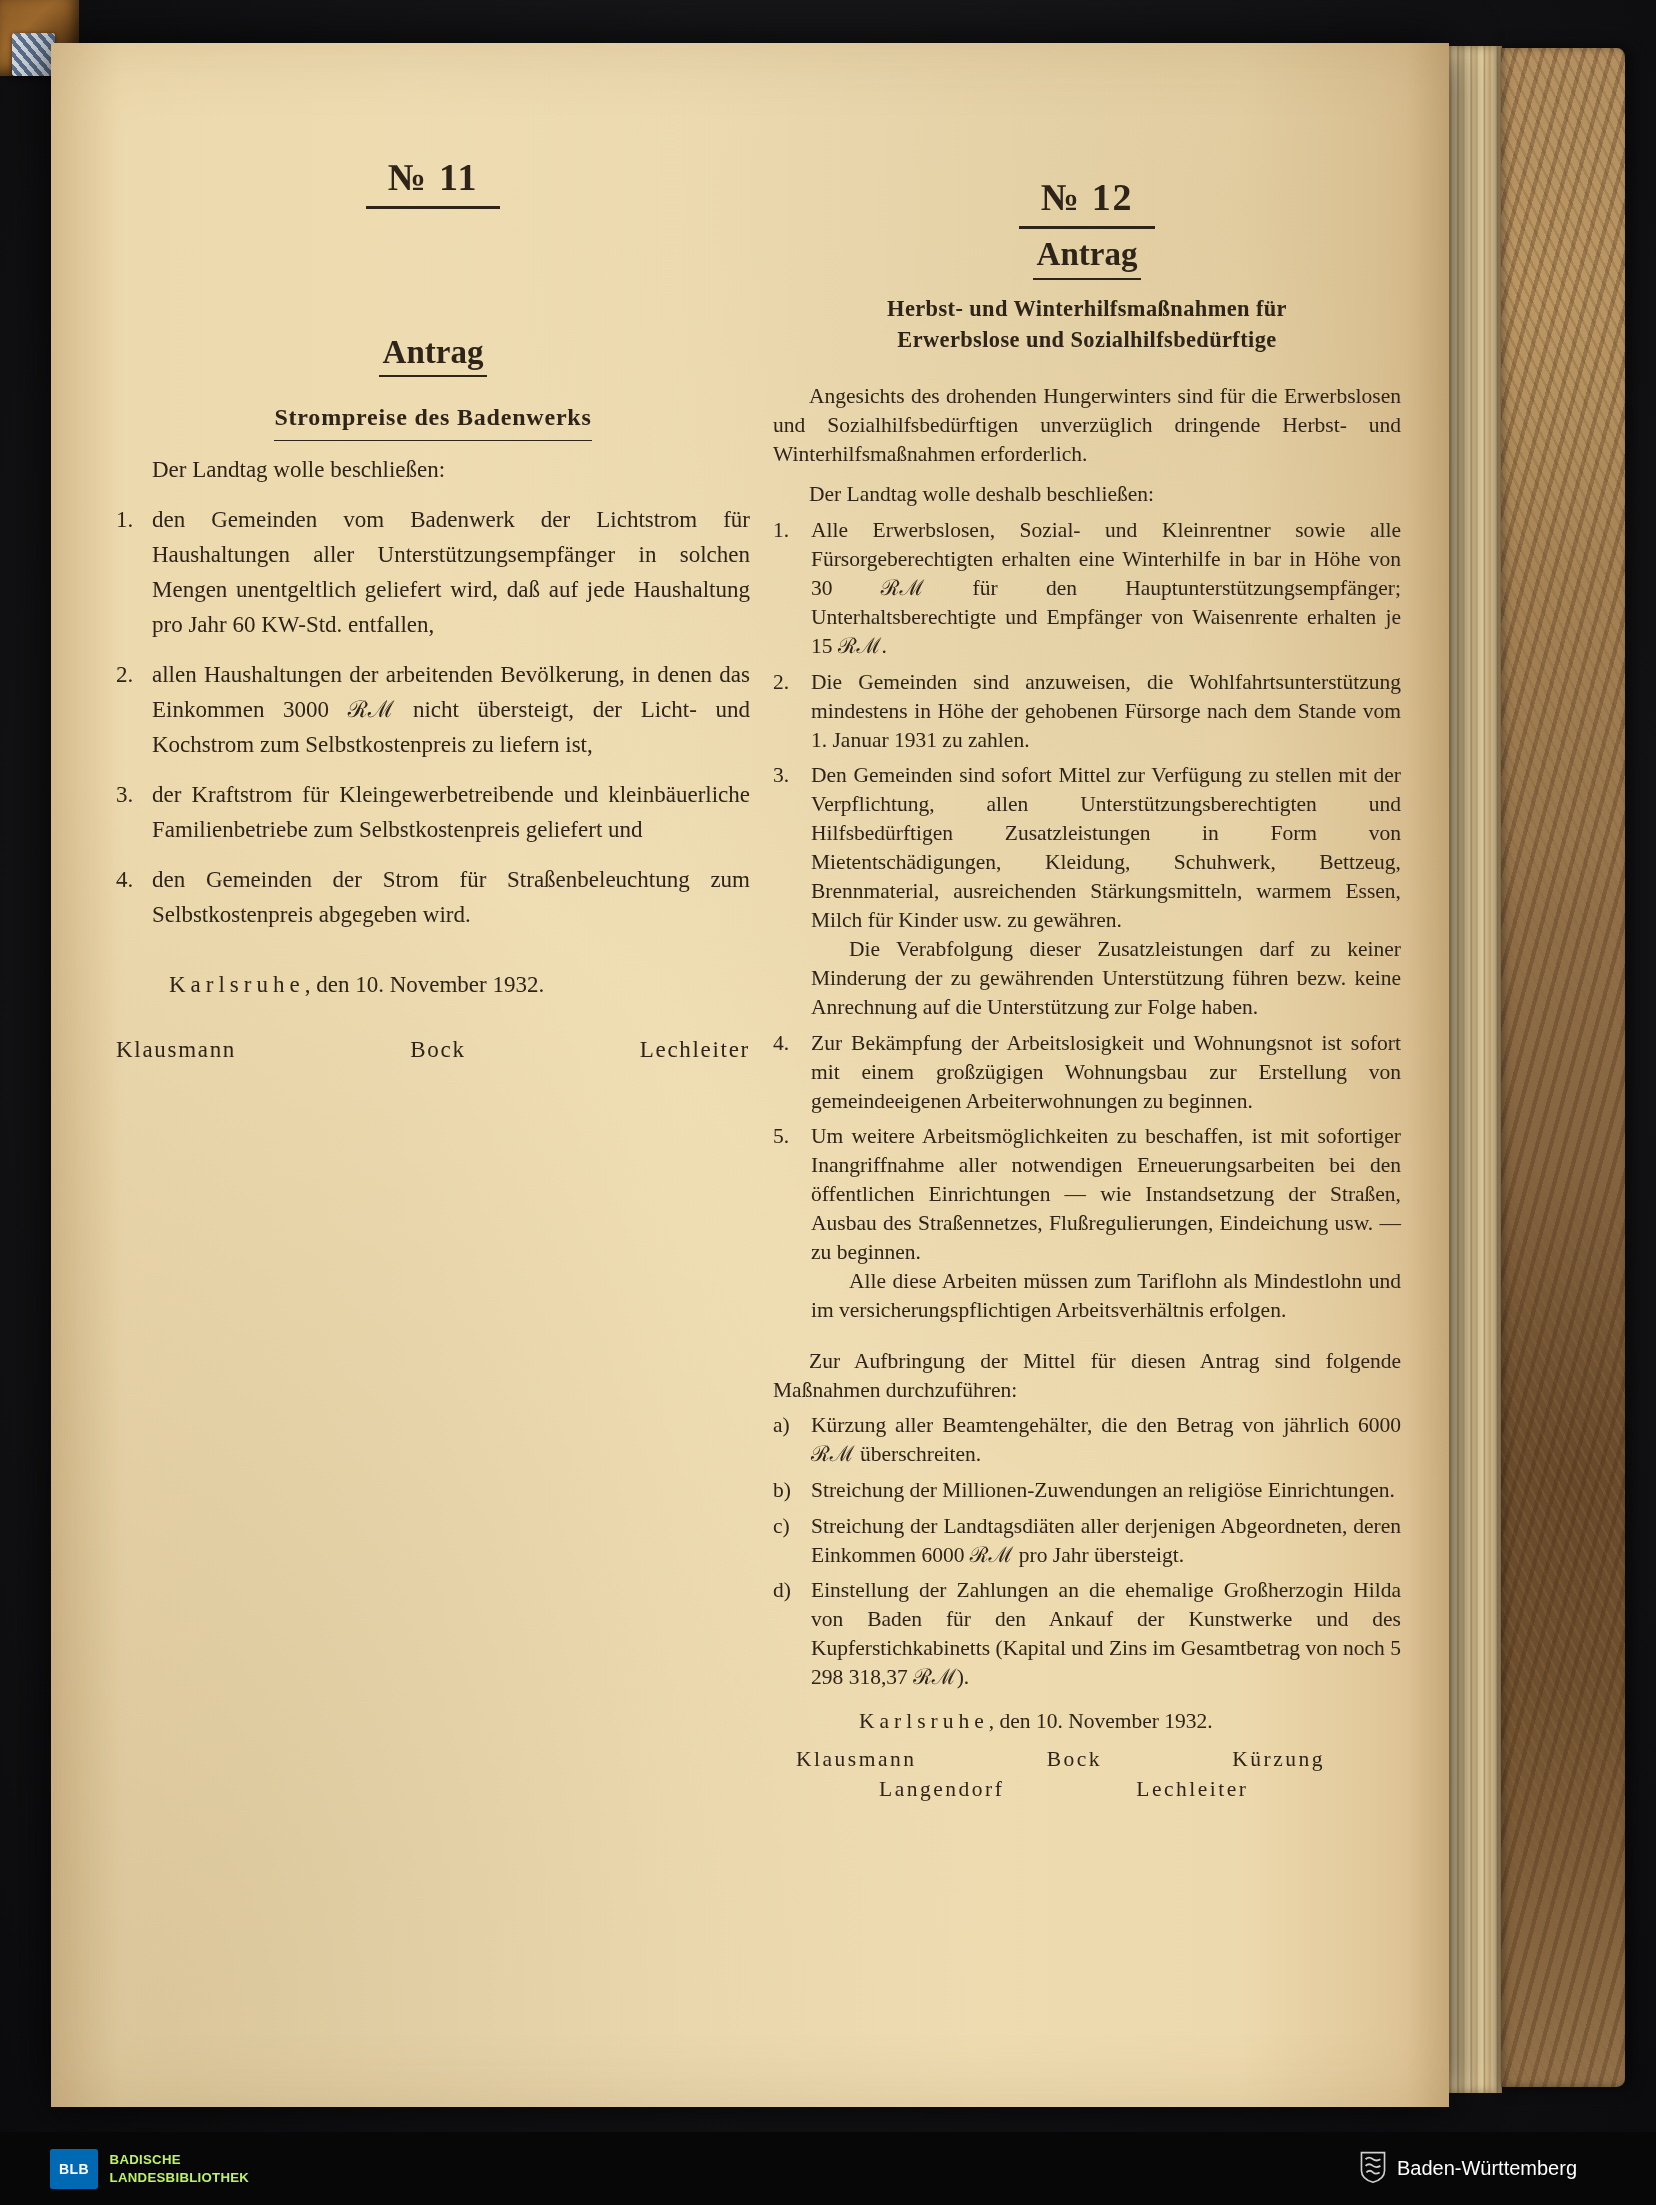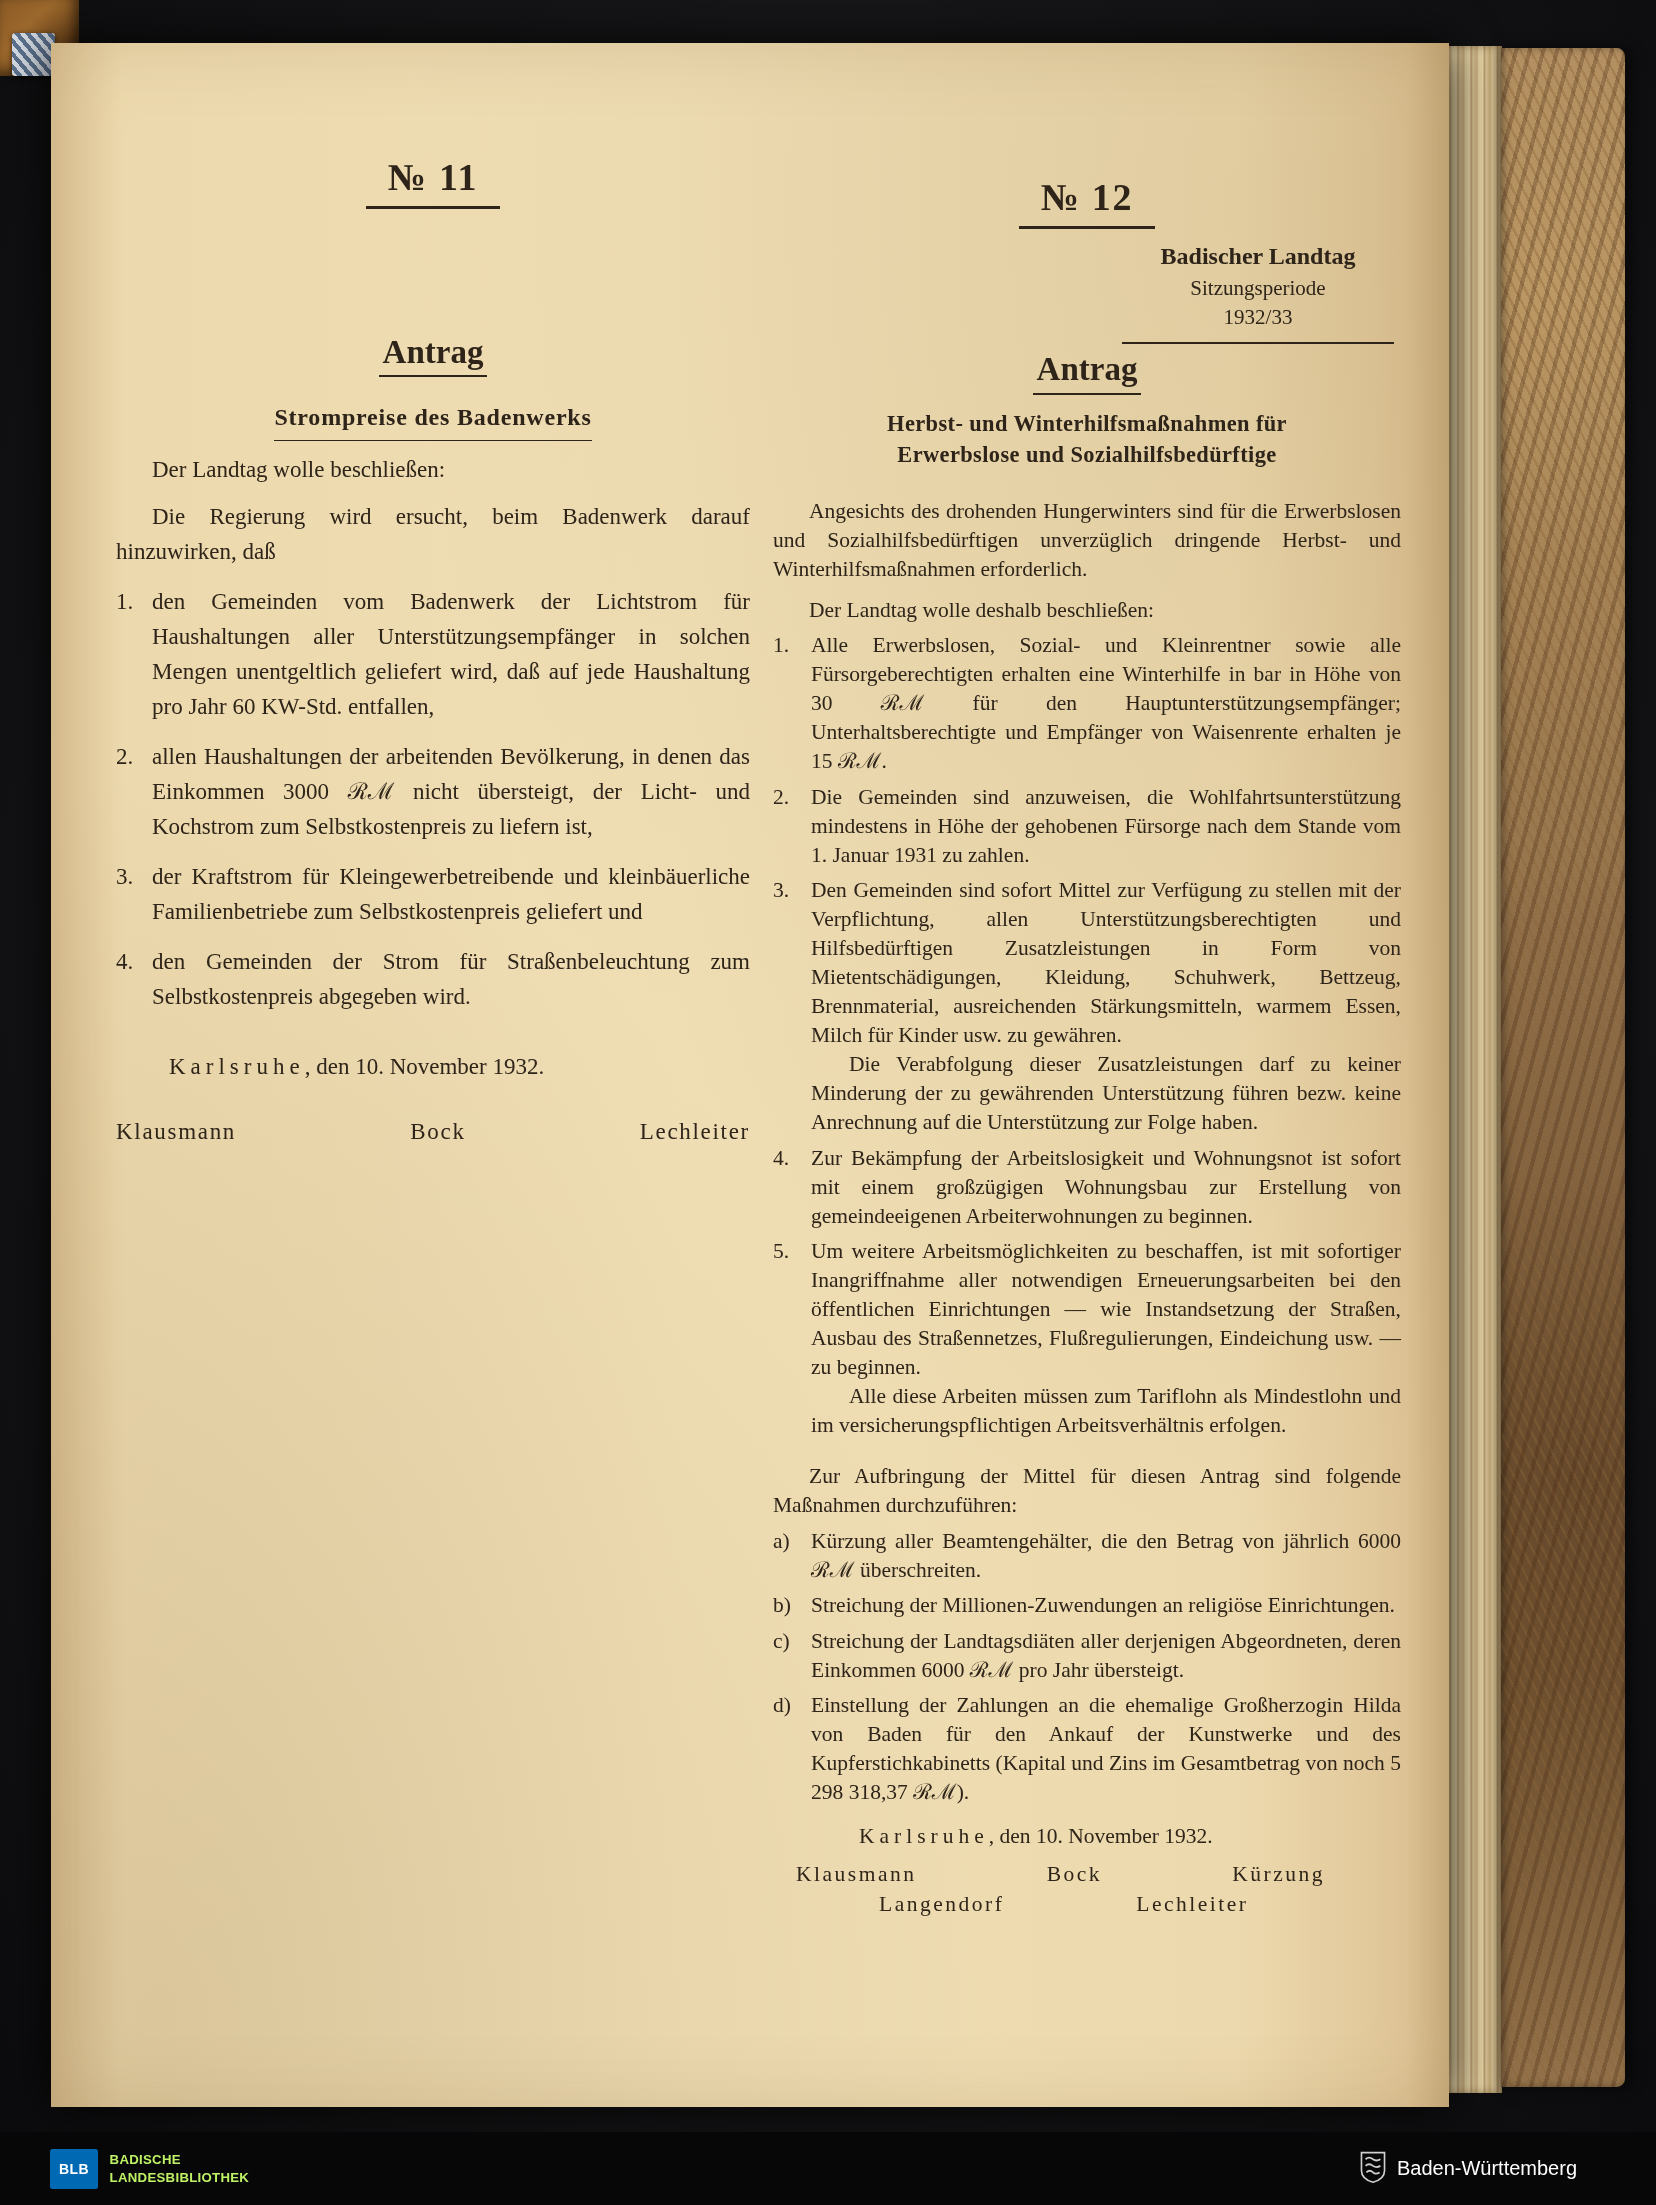--- a/index.html
+++ b/index.html
@@ -138,21 +138,20 @@
 
     <h2 class="doc-title">
       <span class="rule-under">Antrag</span>
     </h2>
 
     <h3 class="doc-subtitle">
       <span class="rule-under-thin">Strompreise des Badenwerks</span>
     </h3>
 
     <p class="body indent">Der Landtag wolle beschließen:</p>
-    <p class="body indent">Die Regierung wird ersucht, beim Badenwerk darauf hinzuwirken, daß</p>
 
     <div class="list">
       <div class="list-item">
         <span class="marker">1.</span>
         <div class="item-body">den Gemeinden vom Badenwerk der Lichtstrom für Haushaltungen aller Unterstützungsempfänger in solchen Mengen unentgeltlich geliefert wird, daß auf jede Haushaltung pro Jahr 60 KW-Std. entfallen,</div>
       </div>
       <div class="list-item">
         <span class="marker">2.</span>
         <div class="item-body">allen Haushaltungen der arbeitenden Bevölkerung, in denen das Einkommen 3000 ℛℳ nicht übersteigt, der Licht- und Kochstrom zum Selbstkostenpreis zu liefern ist,</div>
       </div>
@@ -175,26 +174,20 @@
       <span>Bock</span>
       <span>Lechleiter</span>
     </div>
   </div>
 
   <div class="col col-right">
     <div class="doc-number">
       <span class="doc-number-text">№ 12</span>
     </div>
 
-    <div class="session-header">
-      <div class="sh-line1">Badischer Landtag</div>
-      <div class="sh-line2">Sitzungsperiode</div>
-      <div class="sh-line3">1932/33</div>
-      <div class="sh-rule"></div>
-    </div>
 
     <h2 class="doc-title">
       <span class="rule-under">Antrag</span>
     </h2>
 
     <h3 class="doc-subtitle">
       <div>Herbst- und Winterhilfsmaßnahmen für</div>
       <div>Erwerbslose und Sozialhilfsbedürftige</div>
     </h3>
 

